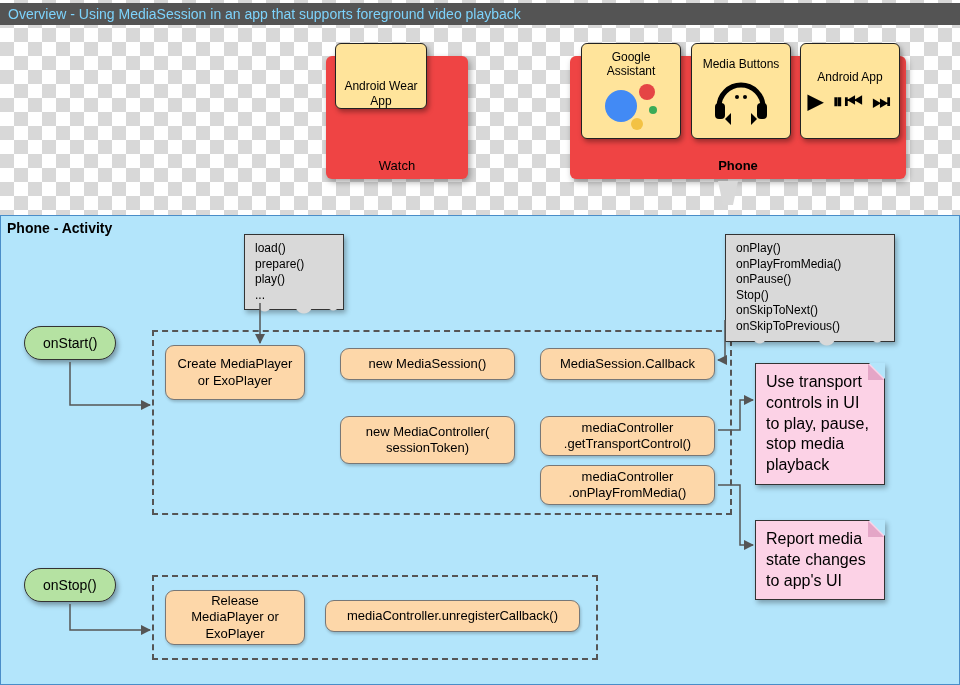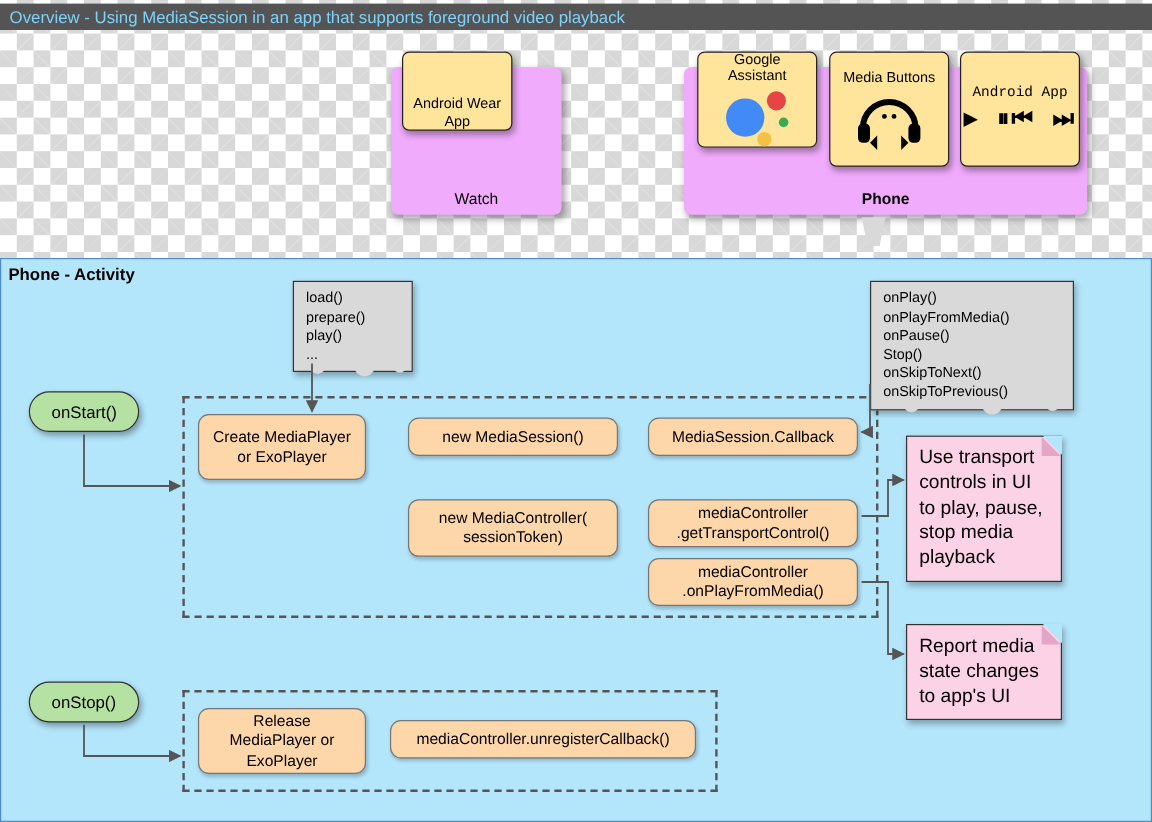--- a/index.html
+++ b/index.html
@@ -26,21 +26,21 @@
     width: 100%;
     background: #545454;
     color: #7dd3fc;
     padding: 3px 8px;
     font-size: 14px;
   }
 
   
   .device-group {
     position: absolute;
-    background: #f0abfc;
+    background: #ef4444;
     border-radius: 6px;
     box-shadow: 2px 3px 6px rgba(0,0,0,0.35);
     text-decoration: underline;
   }
   .device-group.watch { top: 56px; left: 326px; width: 142px; height: 123px; }
   .device-group.phone { top: 56px; left: 570px; width: 336px; height: 123px; }
   .device-label {
     position: absolute;
     bottom: 6px;
     width: 100%;
@@ -59,23 +59,23 @@
     align-items: flex-start;
     justify-content: center;
     padding: 6px 4px;
     flex-direction: column;
     text-align: center;
   }
   .card .card-label { width:100%; font-size:12px; line-height:1.2; }
   .card .card-icon { width:100%; margin-top:6px; display:flex; justify-content:center; align-items:center; }
 
   .card.wear     { top:43px; left:335px; width:92px; height:66px; align-items: center; justify-content: flex-end; padding: 0 8px;}
-  .card.assist   { top:43px; left:581px; width:100px; height:80px;text-align:center; }
+  .card.assist   { top:43px; left:581px; width:100px; height:96px;text-align:center; }
   .card.mbtn     { top:43px; left:691px; width:100px; height:96px; }
-  .card.aapp     { top:43px; left:800px; width:100px; height:96px;font-family:Liberation Mono, monospace; }
+  .card.aapp     { top:43px; left:800px; width:100px; height:96px; }
 
   
   .activity {
     position: absolute;
     top: 215px; left: 0;
     width: 960px; height: 470px;
     background: #b3e5fb;
     border: 1px solid #4a8dc8;
   }
   .activity-title {

